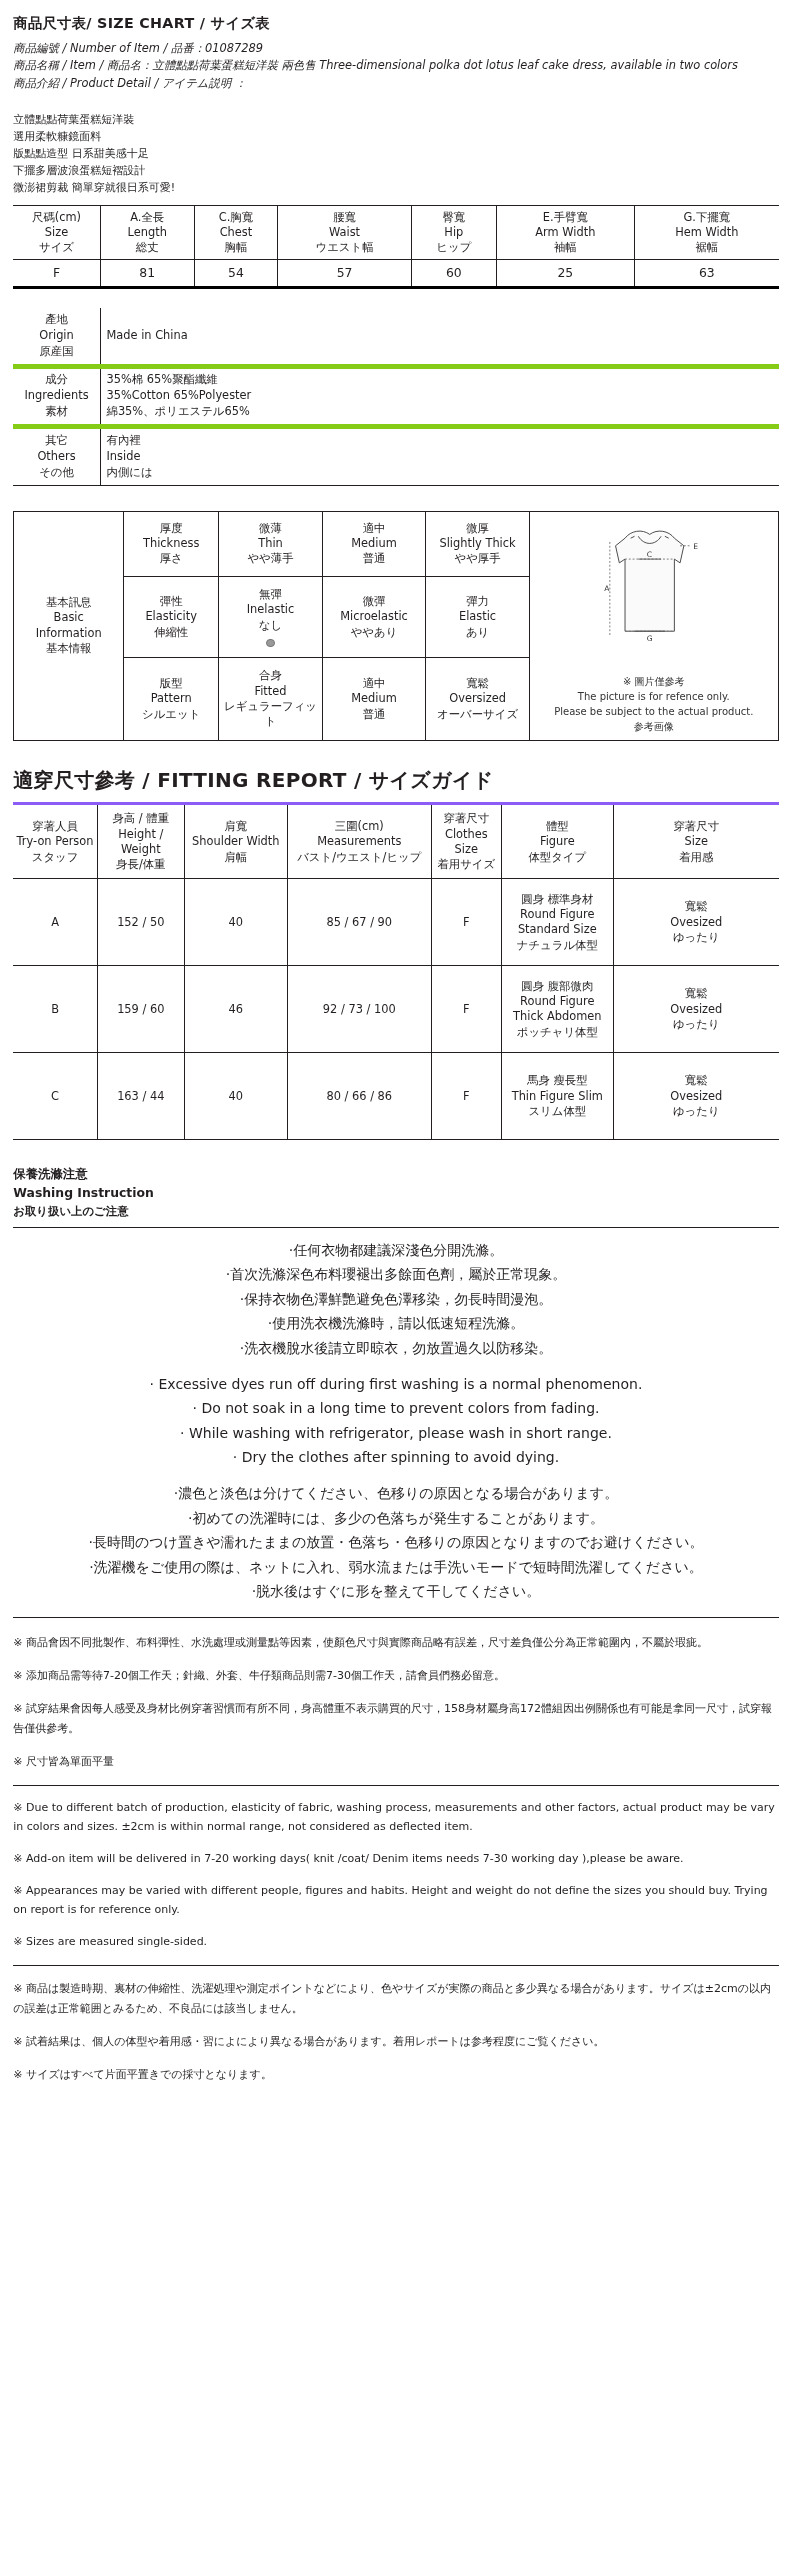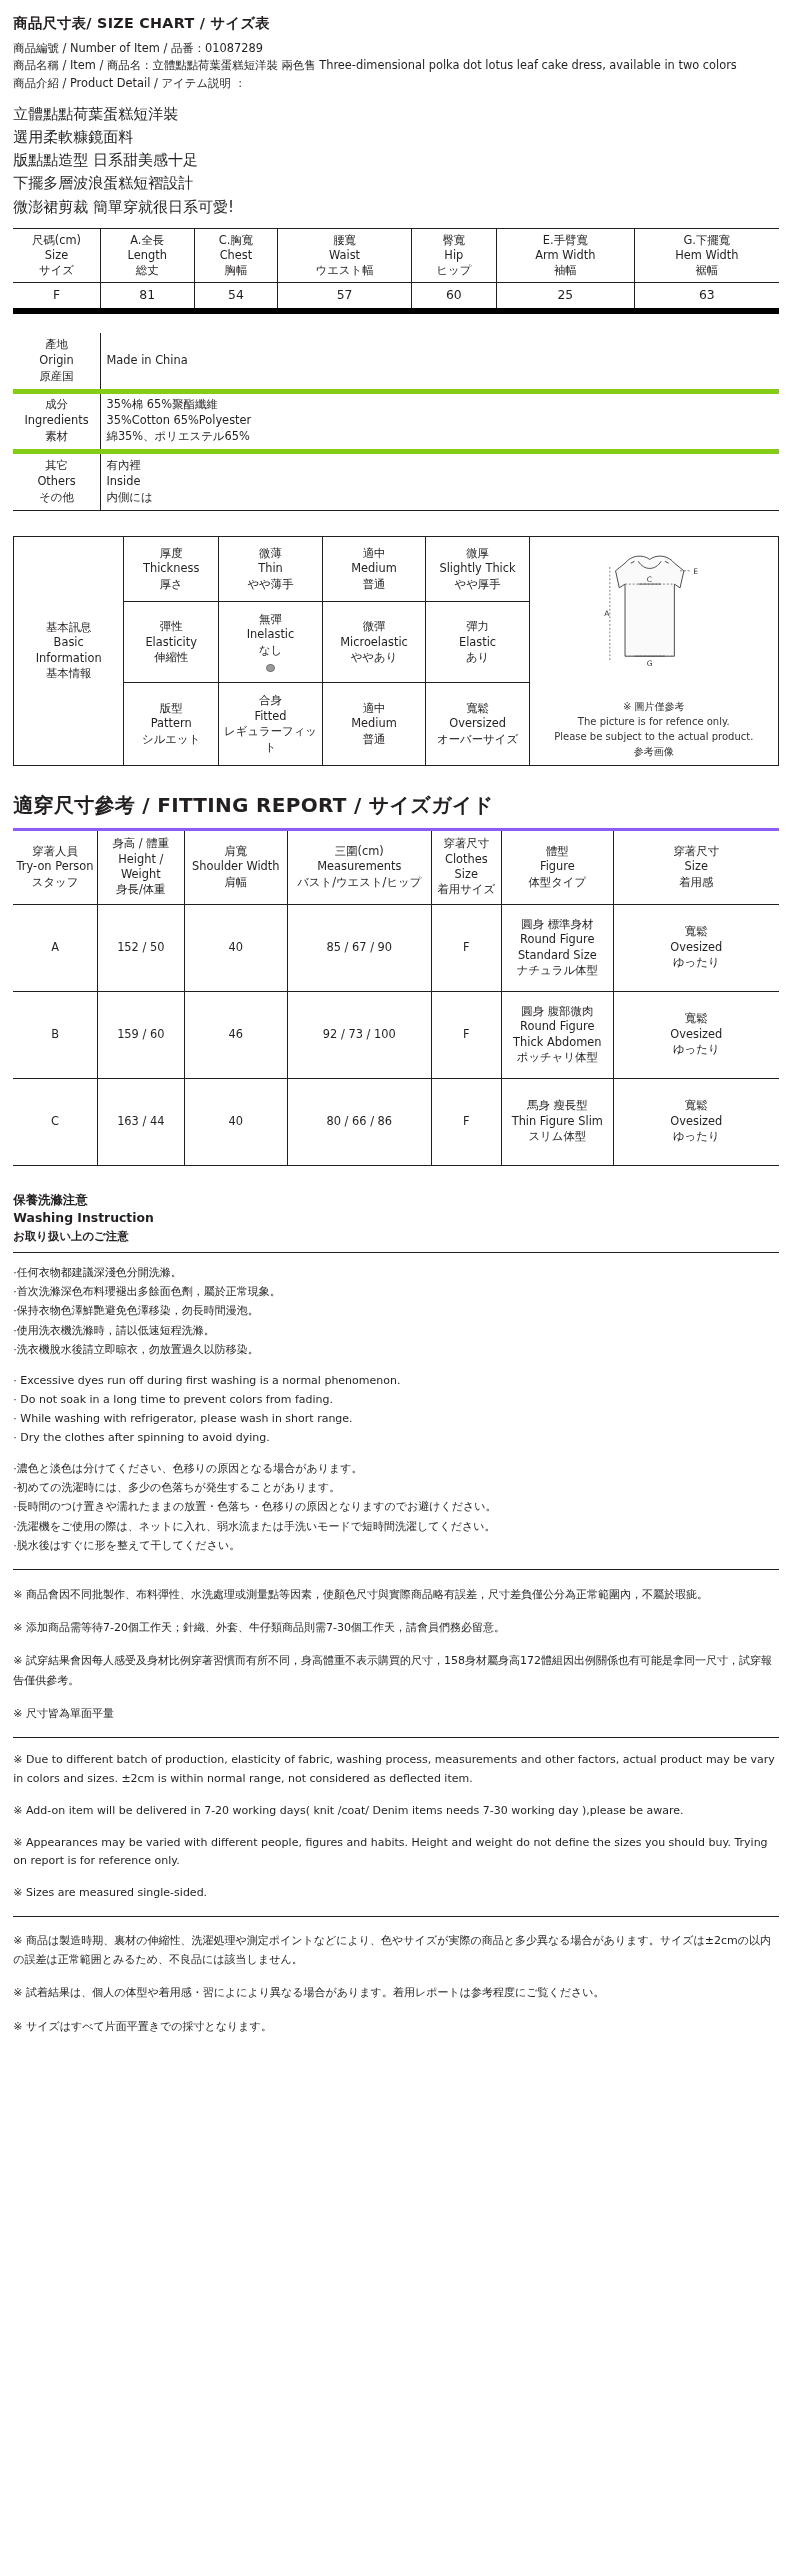--- a/index.html
+++ b/index.html
@@ -14,31 +14,31 @@
   }
   .page { width: 792px; padding: 11.4px 13.3px 28.5px 13.3px; }
 
   .hdr-title {
     font-size: 14.3px;
     font-weight: bold;
     margin: 1.9px 0 5.7px 0;
     letter-spacing: 0.3px;
   }
   .meta-line { font-size: 11.4px; line-height: 1.55; }
-  .meta-block { margin-bottom: 10px; }
-  .detail-lines { font-size: 15px; line-height: 1.55; margin-top: 1px; }
+  .meta-block { margin-bottom: 18px; font-style: italic; }
+  .detail-lines { font-size: 11px; line-height: 1.55; margin-top: 1px; }
 
   table { border-collapse: collapse; margin-top: 19px; }
 
   
   .sizetbl {
     width: 100%;
     margin-top: 9.5px;
     border-top: 1px solid #231f20;
-    border-bottom: 6px solid #000000;
+    border-bottom: 3px solid #000000;
     text-align: center;
   }
   .sizetbl td, .sizetbl th {
     border-right: 1px solid #231f20;
     padding: 3.8px 1.9px;
     font-weight: normal;
     font-size: 11.4px;
     vertical-align: middle;
   }
   .sizetbl tr > *:last-child { border-right: none; }
@@ -133,21 +133,21 @@
   
   .wash { margin-top: 25px; }
   .wash h3 {
     margin: 0;
     font-size: 12.4px;
     font-weight: bold;
     line-height: 1.5;
   }
   .wash .sub { font-size: 11.4px; font-weight: bold; line-height: 1.5; }
   .hr { border: 0; border-top: 1px solid #231f20; margin: 7.6px 0 9.5px 0; }
-  .wash p { margin: 0 0 11.4px 0; font-size: 11px; line-height: 1.75; }
+  .wash p { margin: 0 0 11.4px 0; font-size: 14px; line-height: 1.75; text-align: center; }
 
   .notes { margin-top: 15px; font-size: 11px; line-height: 1.8; }
   .notes p { margin: 0 0 13.3px 0; }
   .notes .en { line-height: 1.7; }
   hr.thin { border:0; border-top:1px solid #231f20; margin: 13.3px 0; }
 </style>
 </head>
 <body>
 
 <div class="page">

